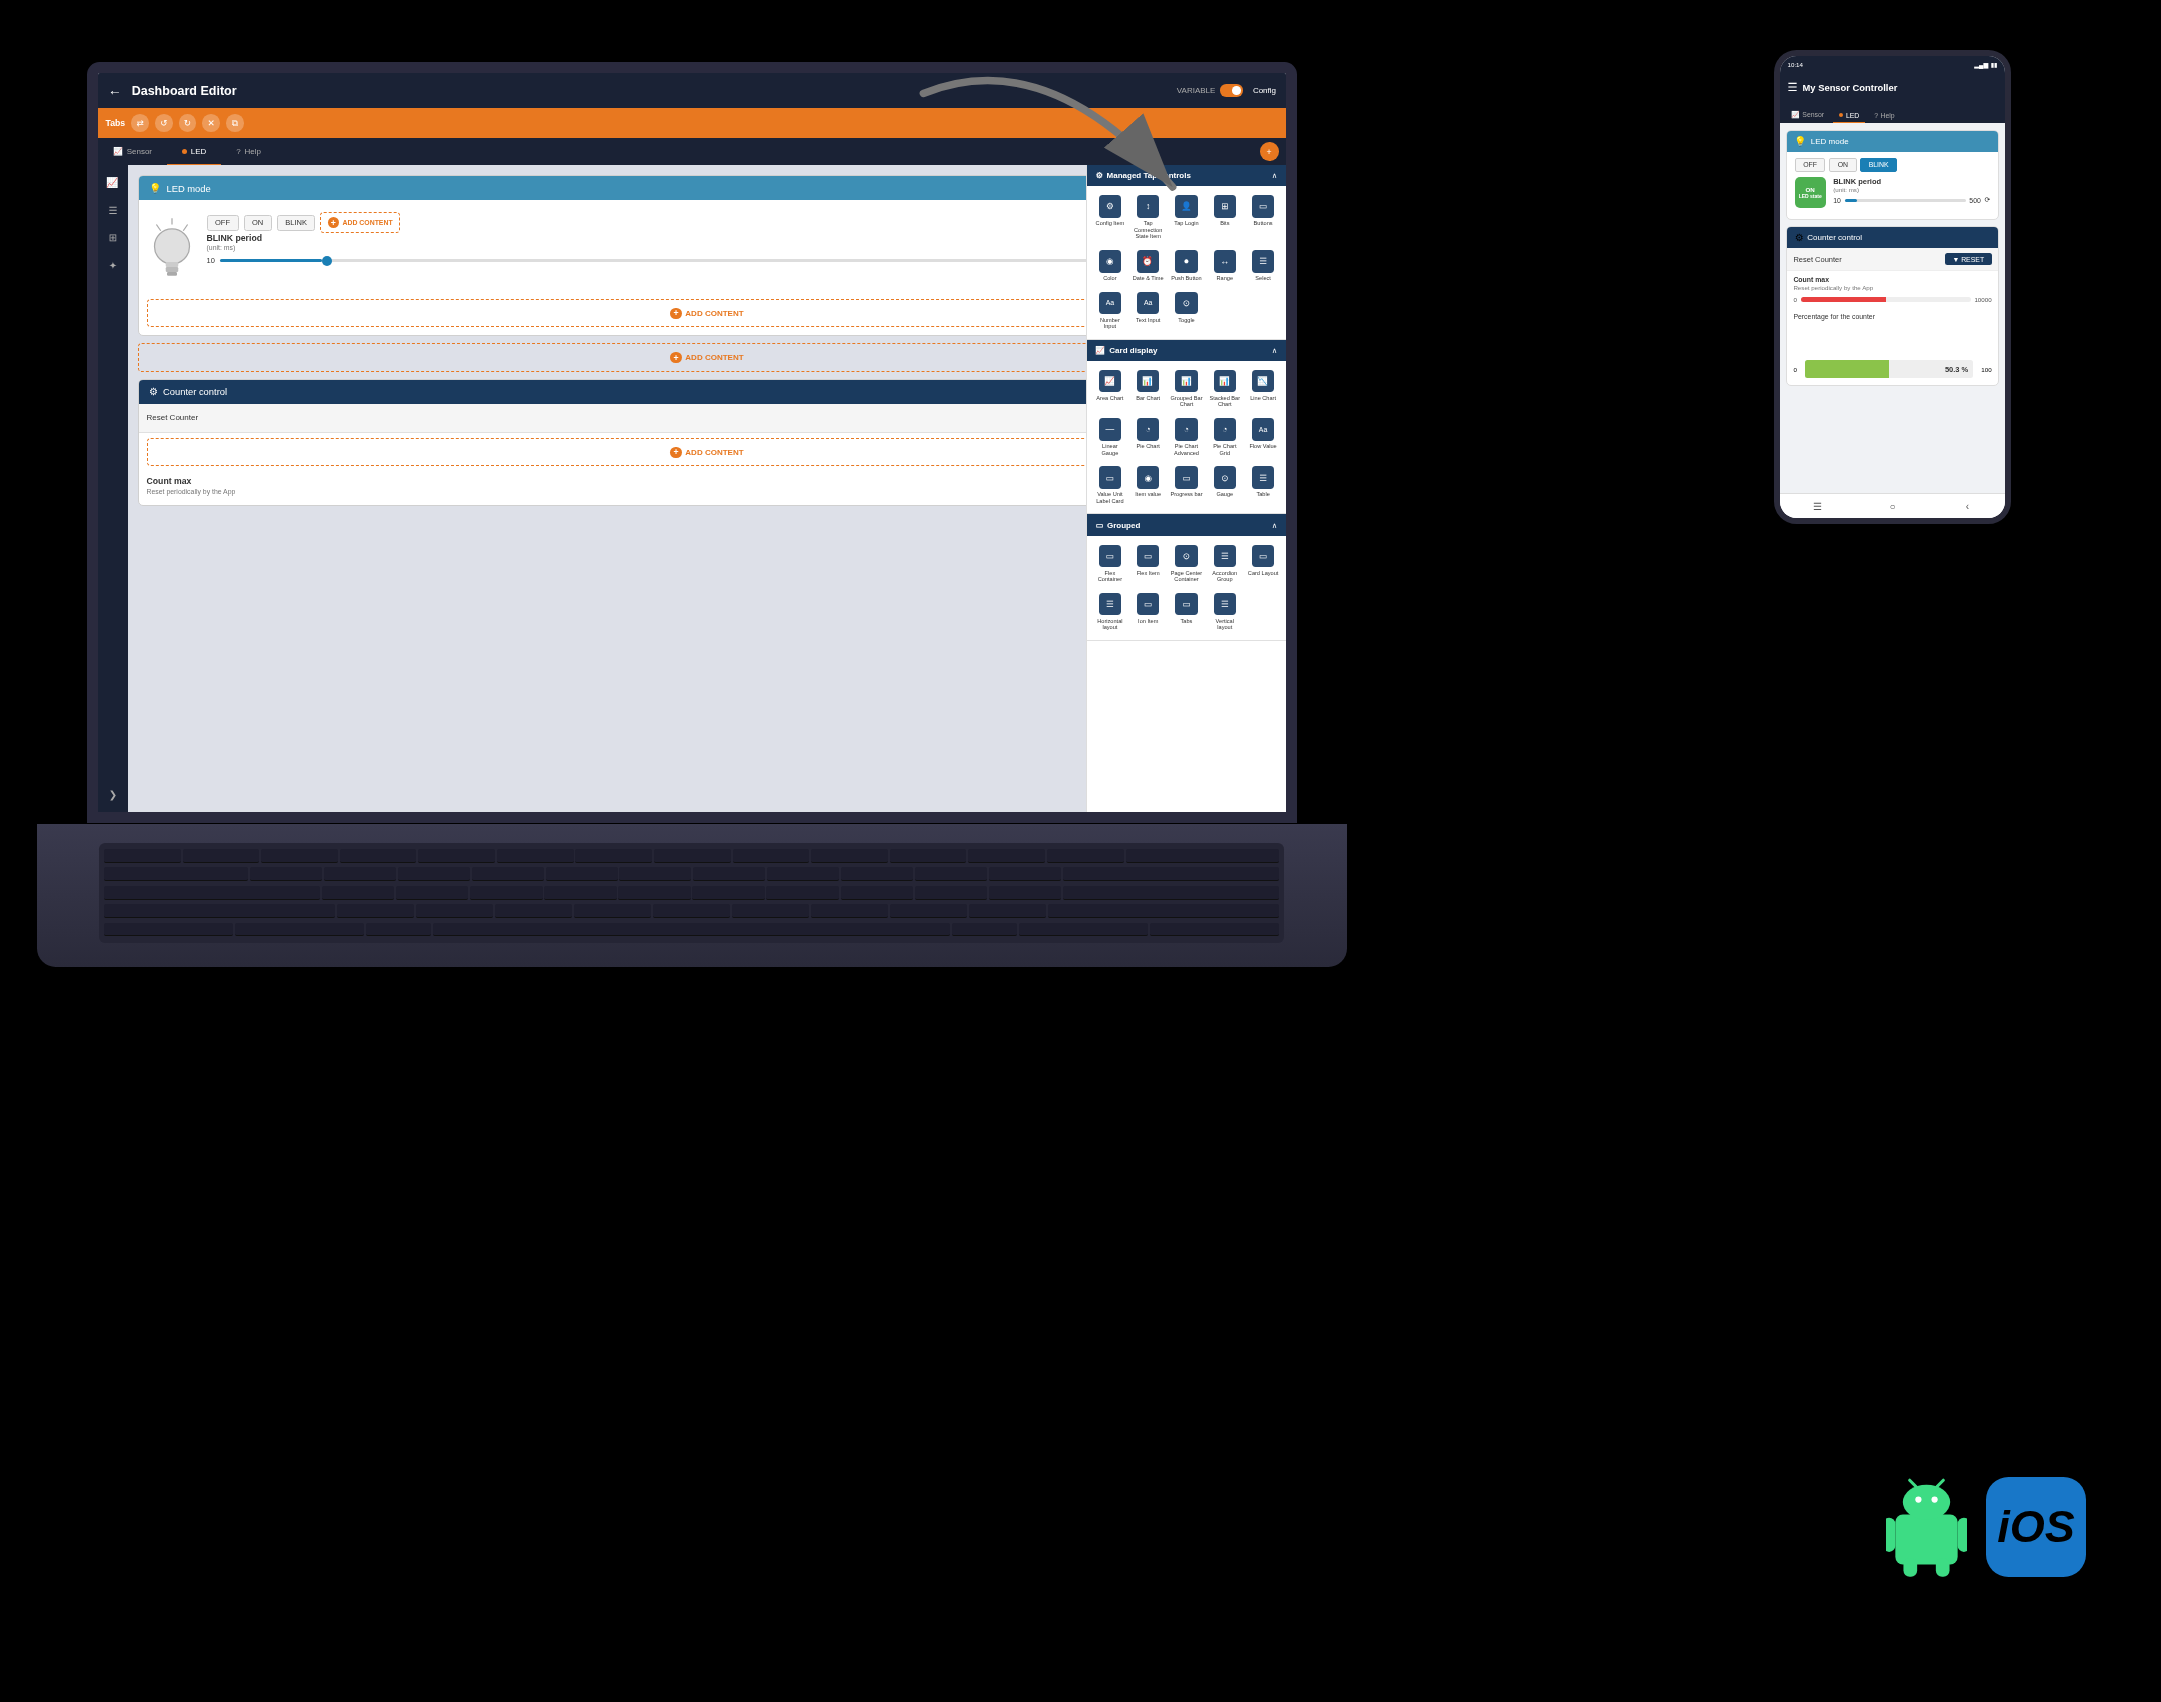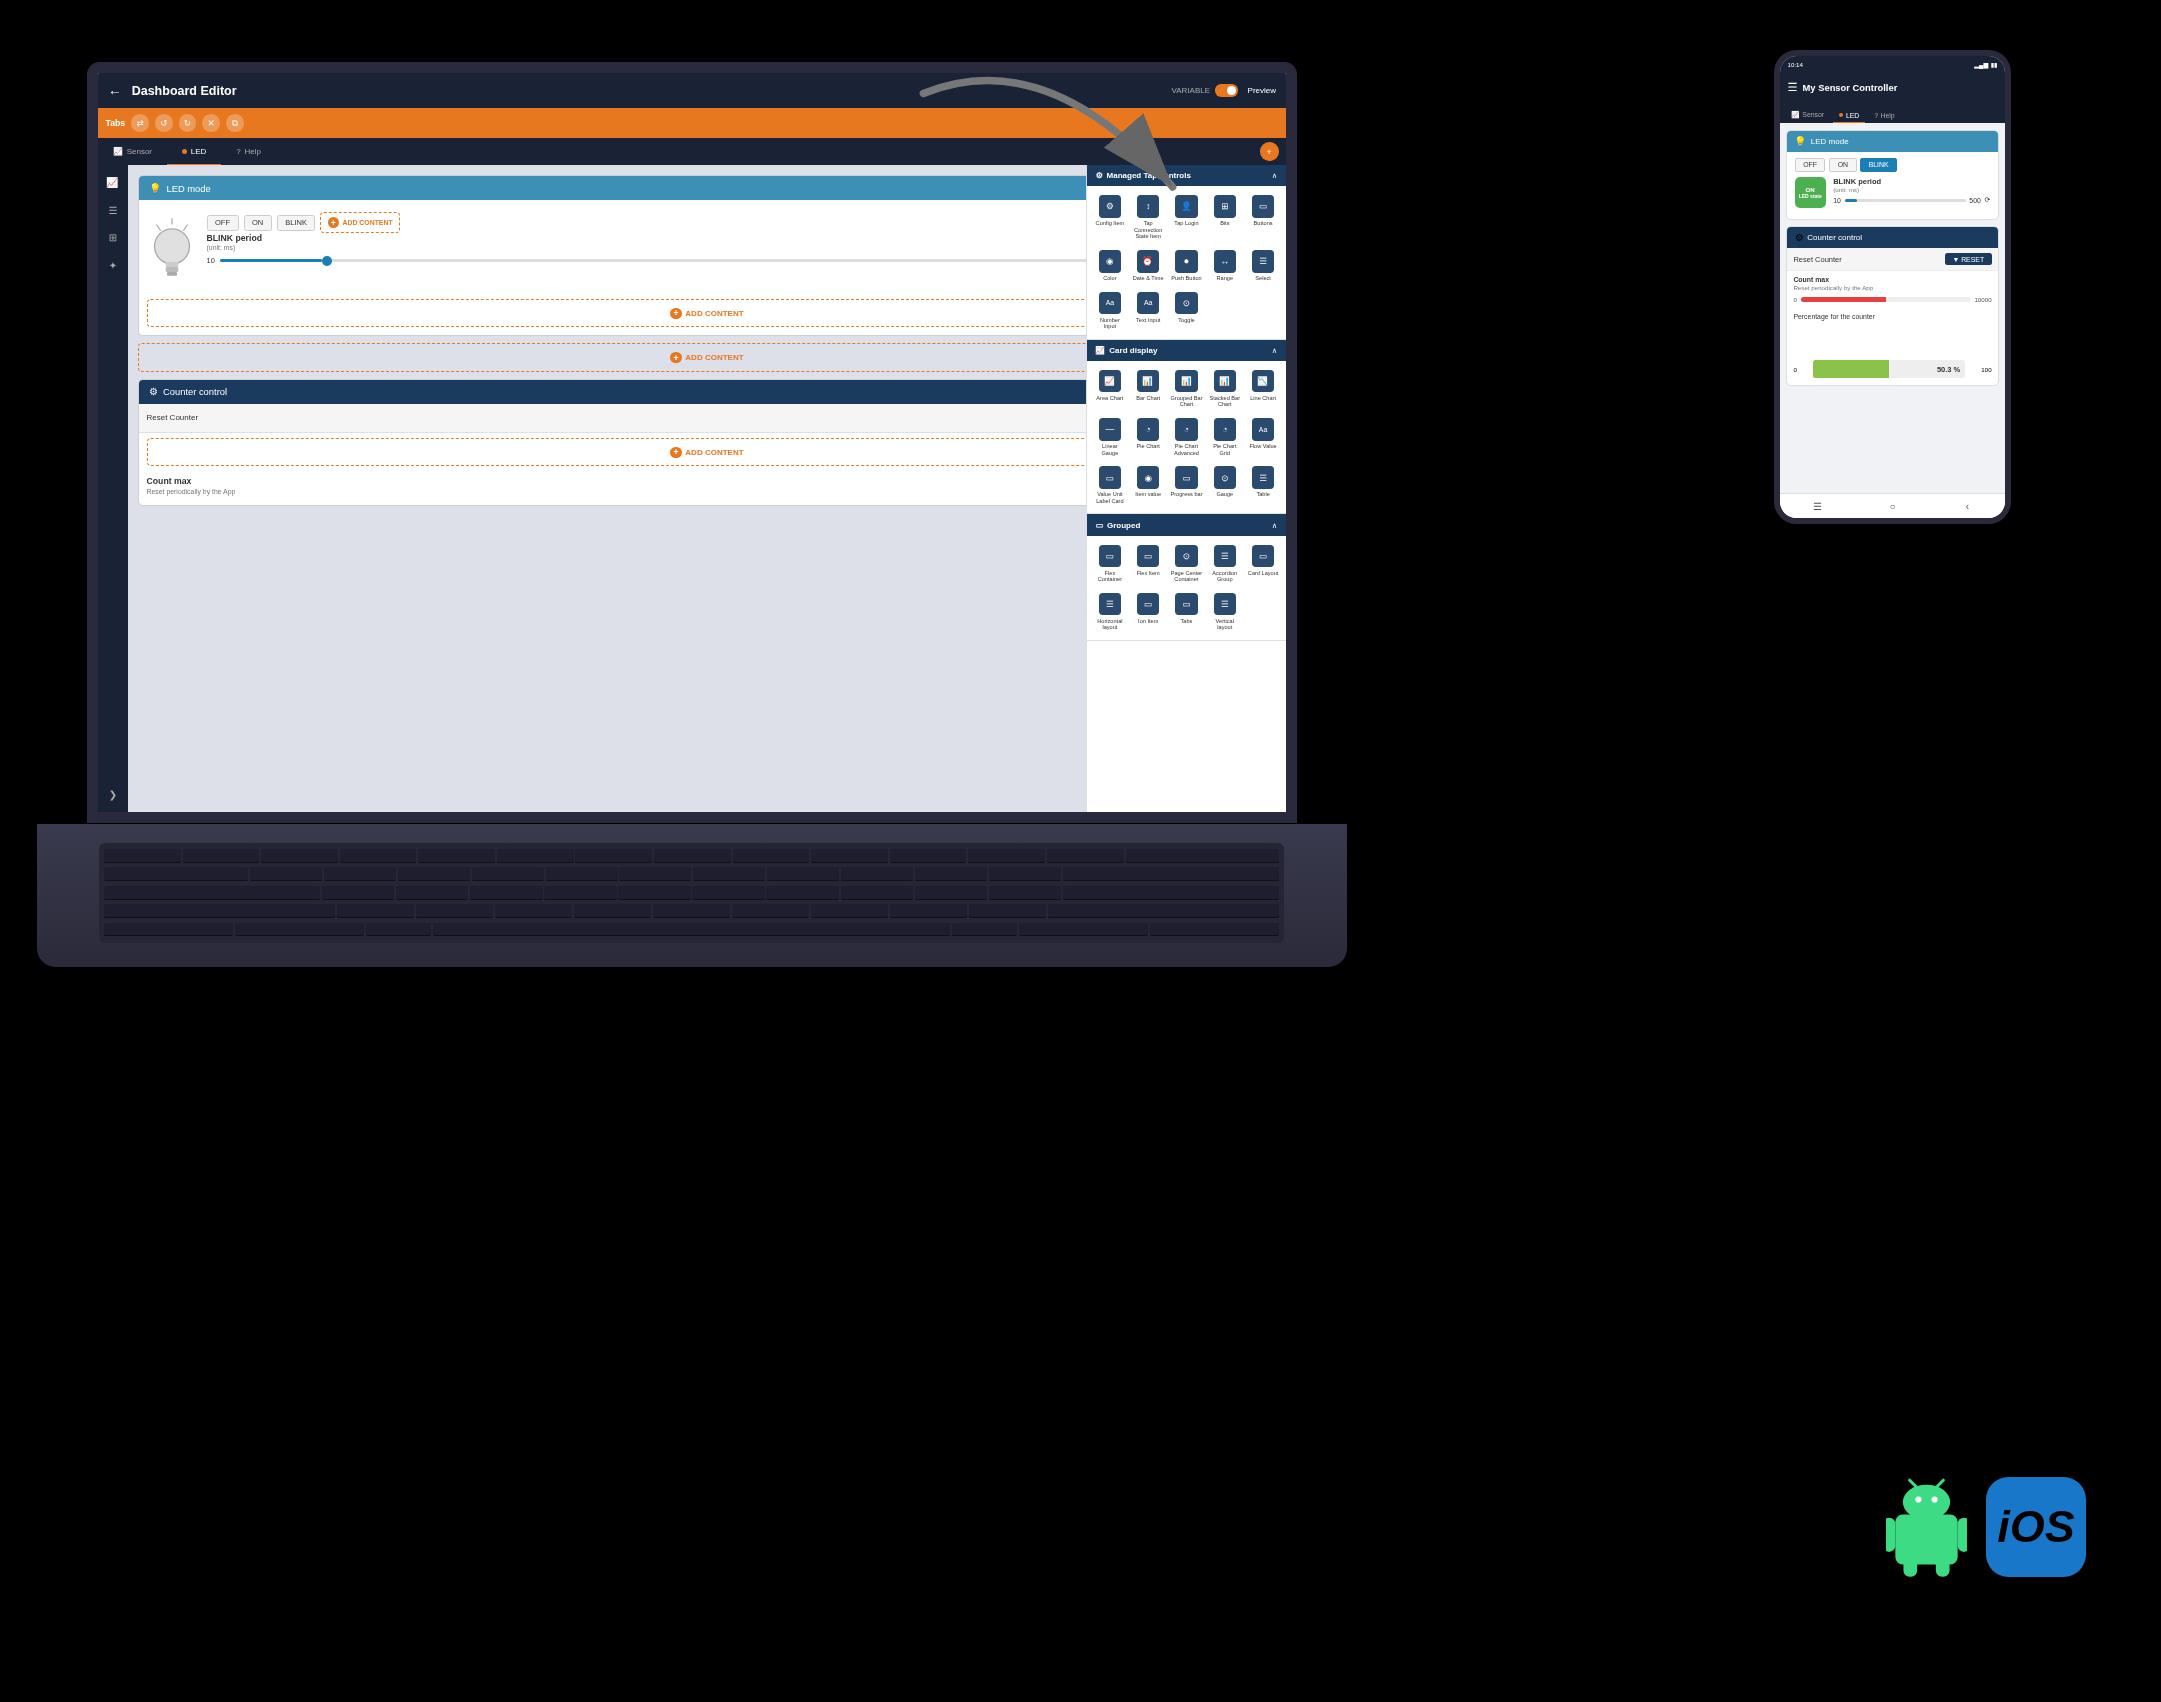--- a/index.html
+++ b/index.html
@@ -801,21 +801,21 @@
 
       <div class="dashboard-editor">
 
         <div class="editor-topbar">
           <span class="back-btn">←</span>
           <span class="editor-title">Dashboard Editor</span>
           <div class="variable-toggle">
             <span>VARIABLE</span>
             <div class="toggle-dot"></div>
           </div>
-          <span class="preview-btn">Preview</span>
+          <span class="preview-btn">Config</span>
         </div>
 
         <div class="editor-toolbar">
           <span class="toolbar-label">Tabs</span>
           <div class="toolbar-btn">
             <span>⇄</span>
           </div>
           <div class="toolbar-btn">
               <span>↺</span>
             </div>
@@ -1300,21 +1300,21 @@
               <div class="phone-progress-row">
                 <span>0</span>
                 <div class="phone-progress-track">
                   <div class="phone-progress-fill-red"></div>
                 </div>
                 <span>10000</span>
               </div>
             </div>
             <div class="phone-percentage-section">
               <div class="phone-pct-label">Percentage for the counter</div>
-              <div style="display:flex;align-items:center;gap:16px;margin-bottom:2.5px;margin-top:40px;">
+              <div style="display:flex;align-items:center;gap:8px;margin-bottom:2.5px;margin-top:40px;">
                 <span style="font-size:6.2px;">0</span>
                 <div class="phone-pct-track" style="flex:1;">
                   <div class="phone-pct-fill"></div>
                   <span class="phone-pct-value">50.3 %</span>
                 </div>
                 <span style="font-size:6.2px;">100</span>
               </div>
             </div>
           </div>
         </div>

